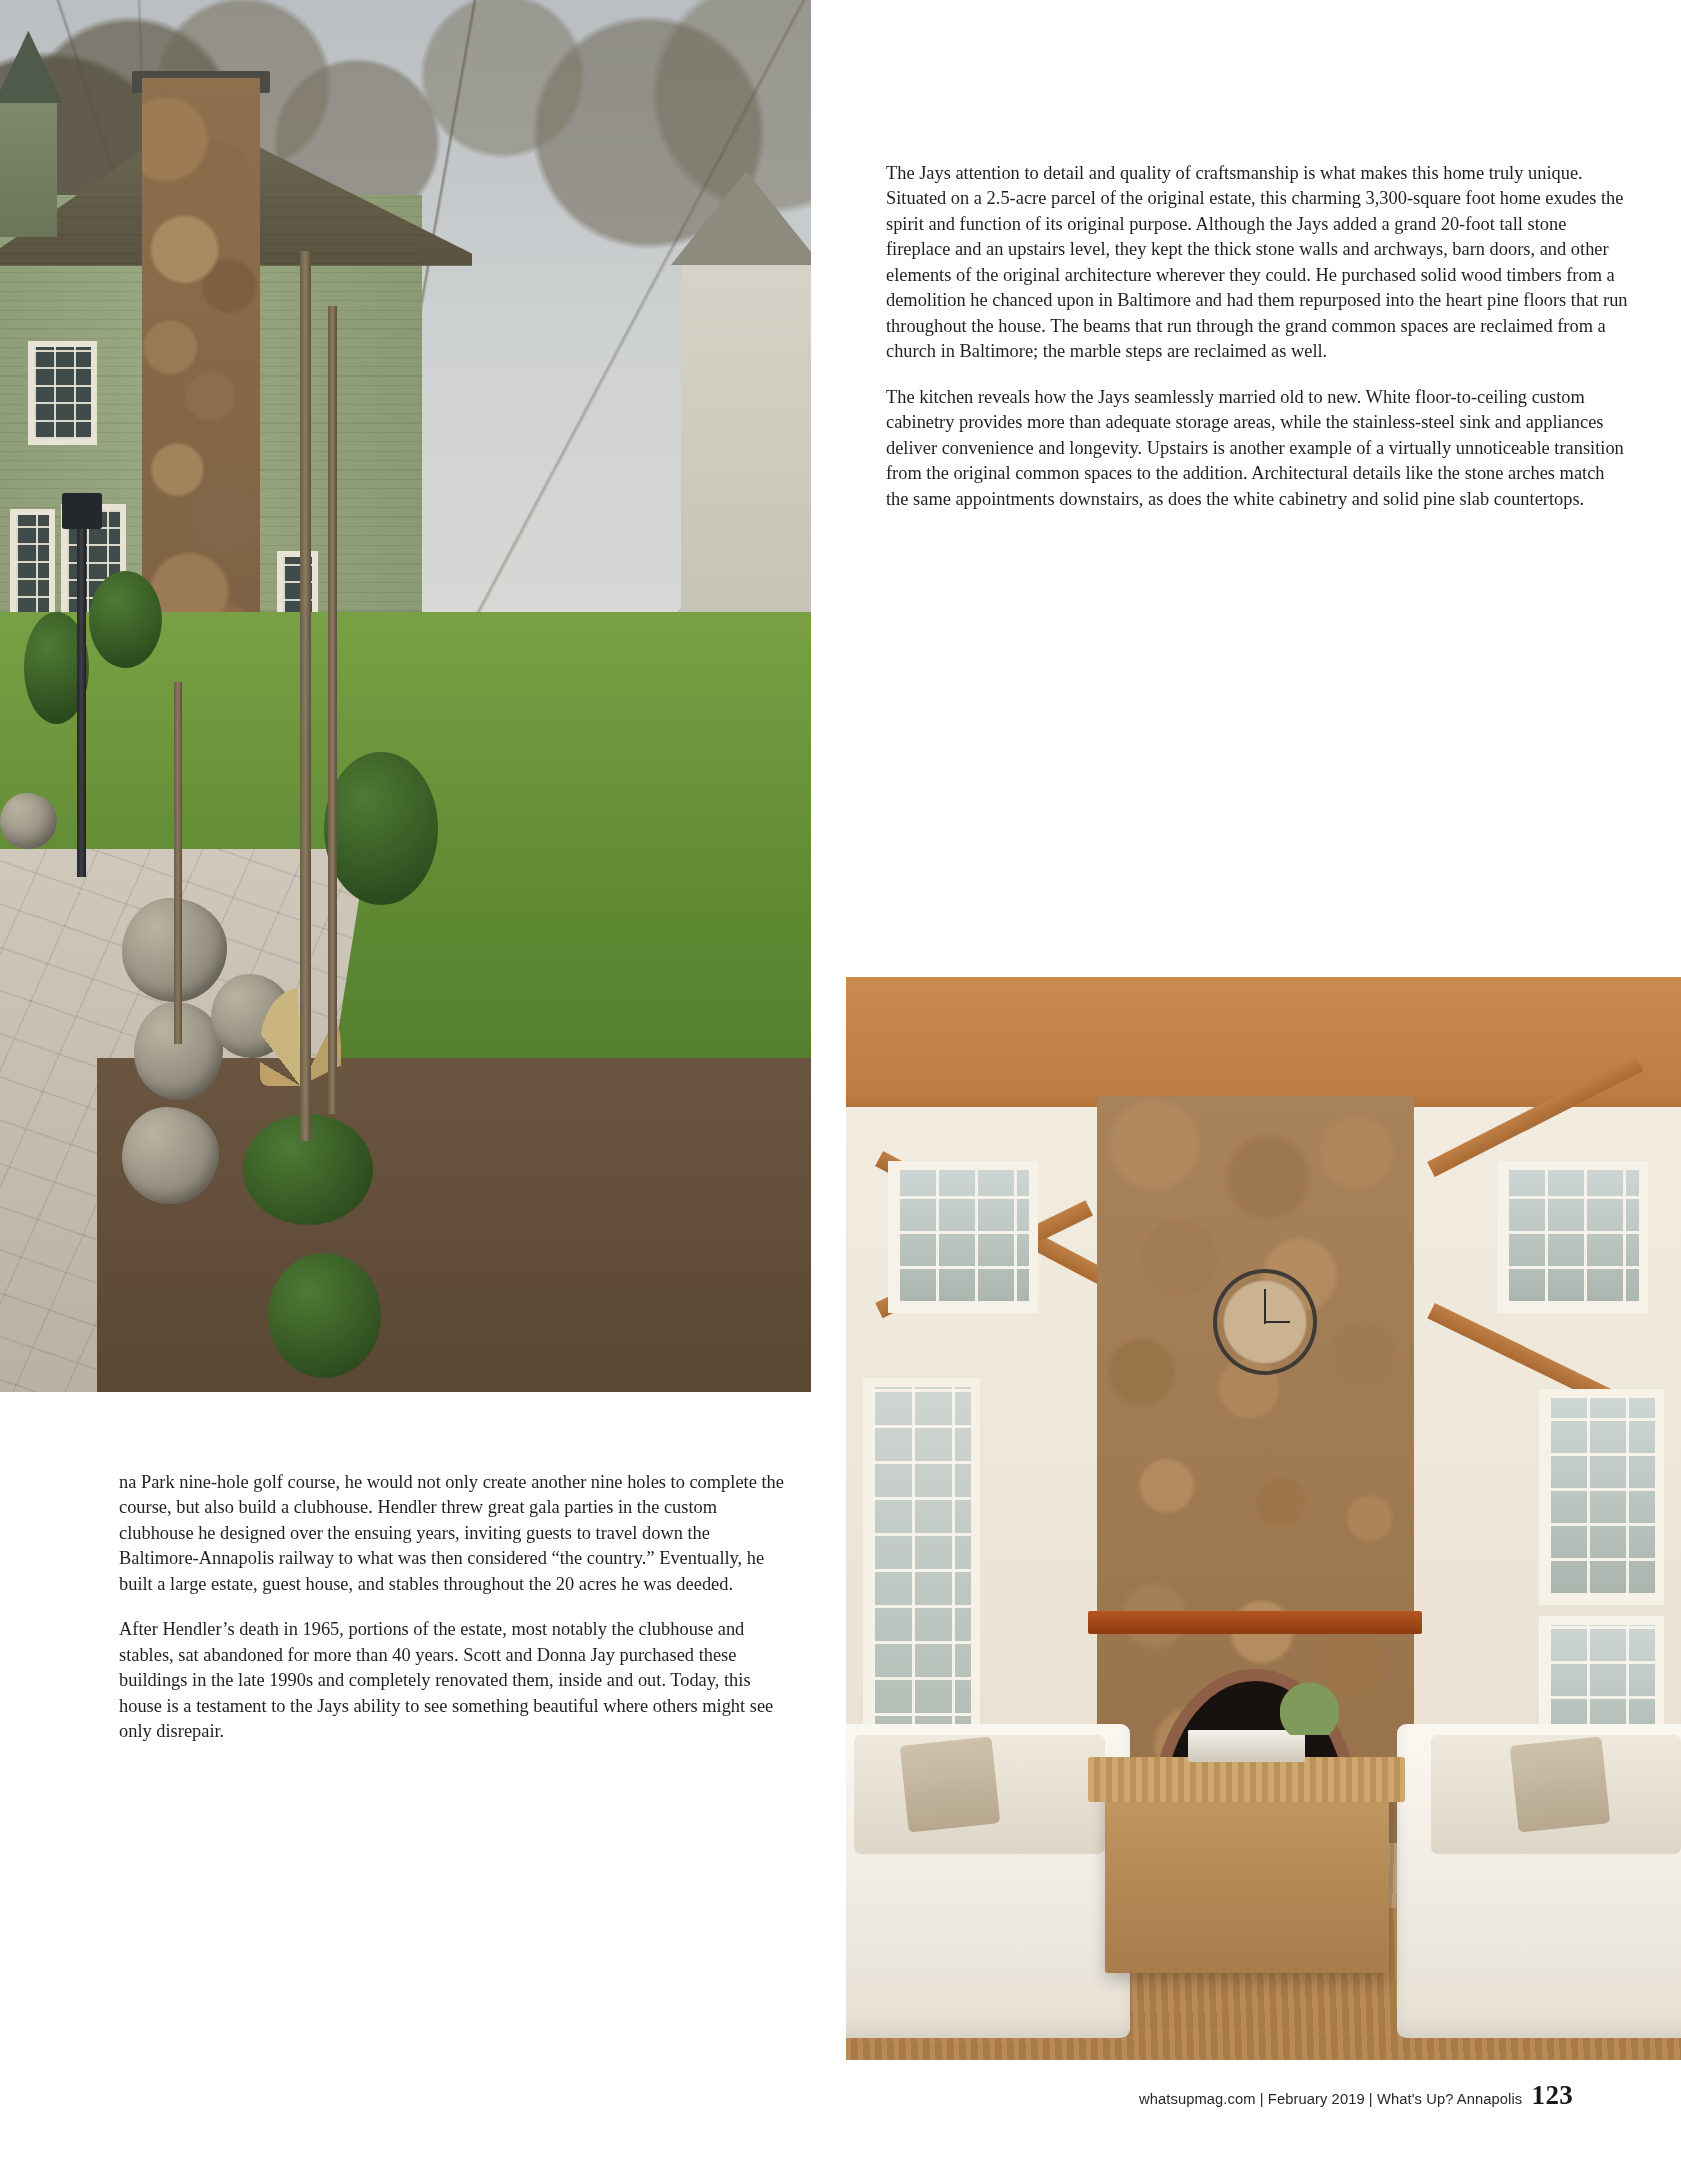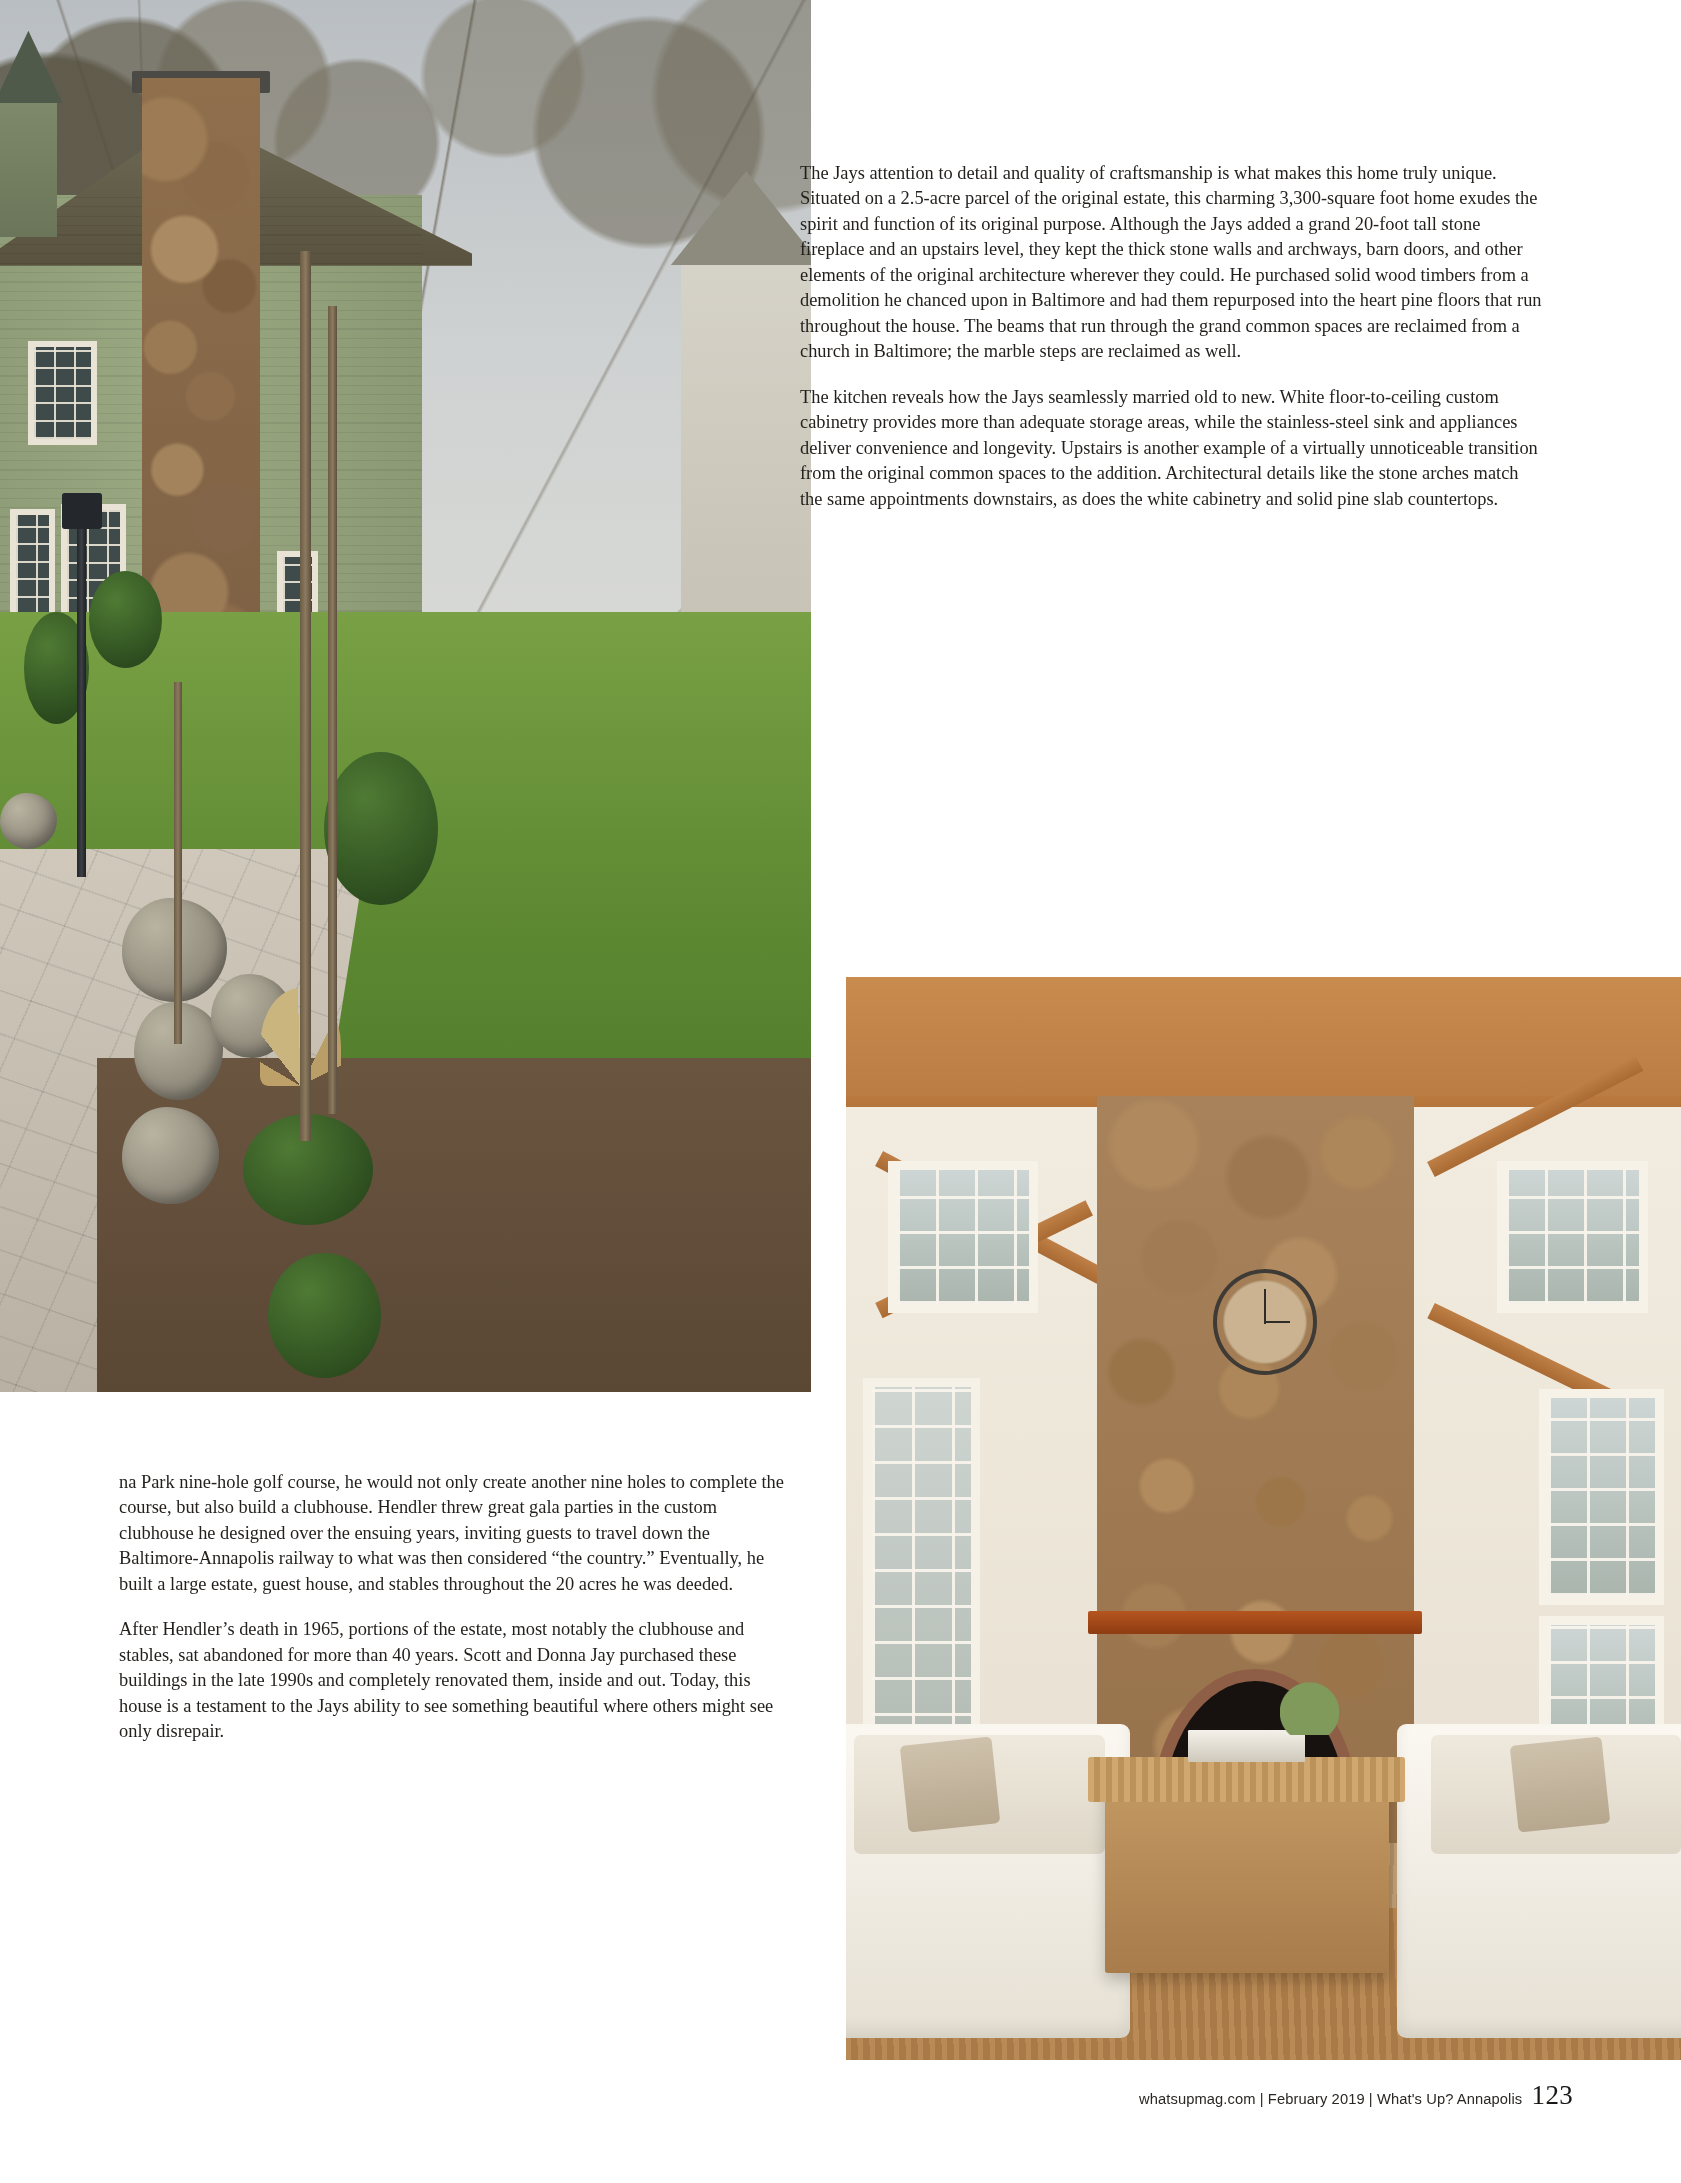--- a/index.html
+++ b/index.html
@@ -298,21 +298,21 @@
     font-family:"Liberation Serif", serif;
     color:#221f1c;
     font-size:18.4px;
     line-height:1.385;
     text-align:left;
   }
   .col p { margin:0 0 20px 0; }
   .col p:last-child { margin-bottom:0; }
 
   .col-right-top {
-    left:800px;
+    left:886px;
     top:161px;
     width:744px;
   }
   .col-left-bottom {
     left:119px;
     top:1470px;
     width:671px;
   }
 
   
@@ -325,21 +325,21 @@
     gap:9.4px;
     font-family:"Liberation Sans", sans-serif;
   }
   .footer-text {
     font-size:14.7px;
     color:#2a2724;
     letter-spacing:0.1px;
   }
   .footer-page {
     font-family:"Liberation Serif", serif;
-    font-weight:normal;
+    font-weight:bold;
     font-size:27px;
     color:#1a1816;
     letter-spacing:0.3px;
   }
 </style>
 </head>
 <body>
 
 <div class="page">
 

